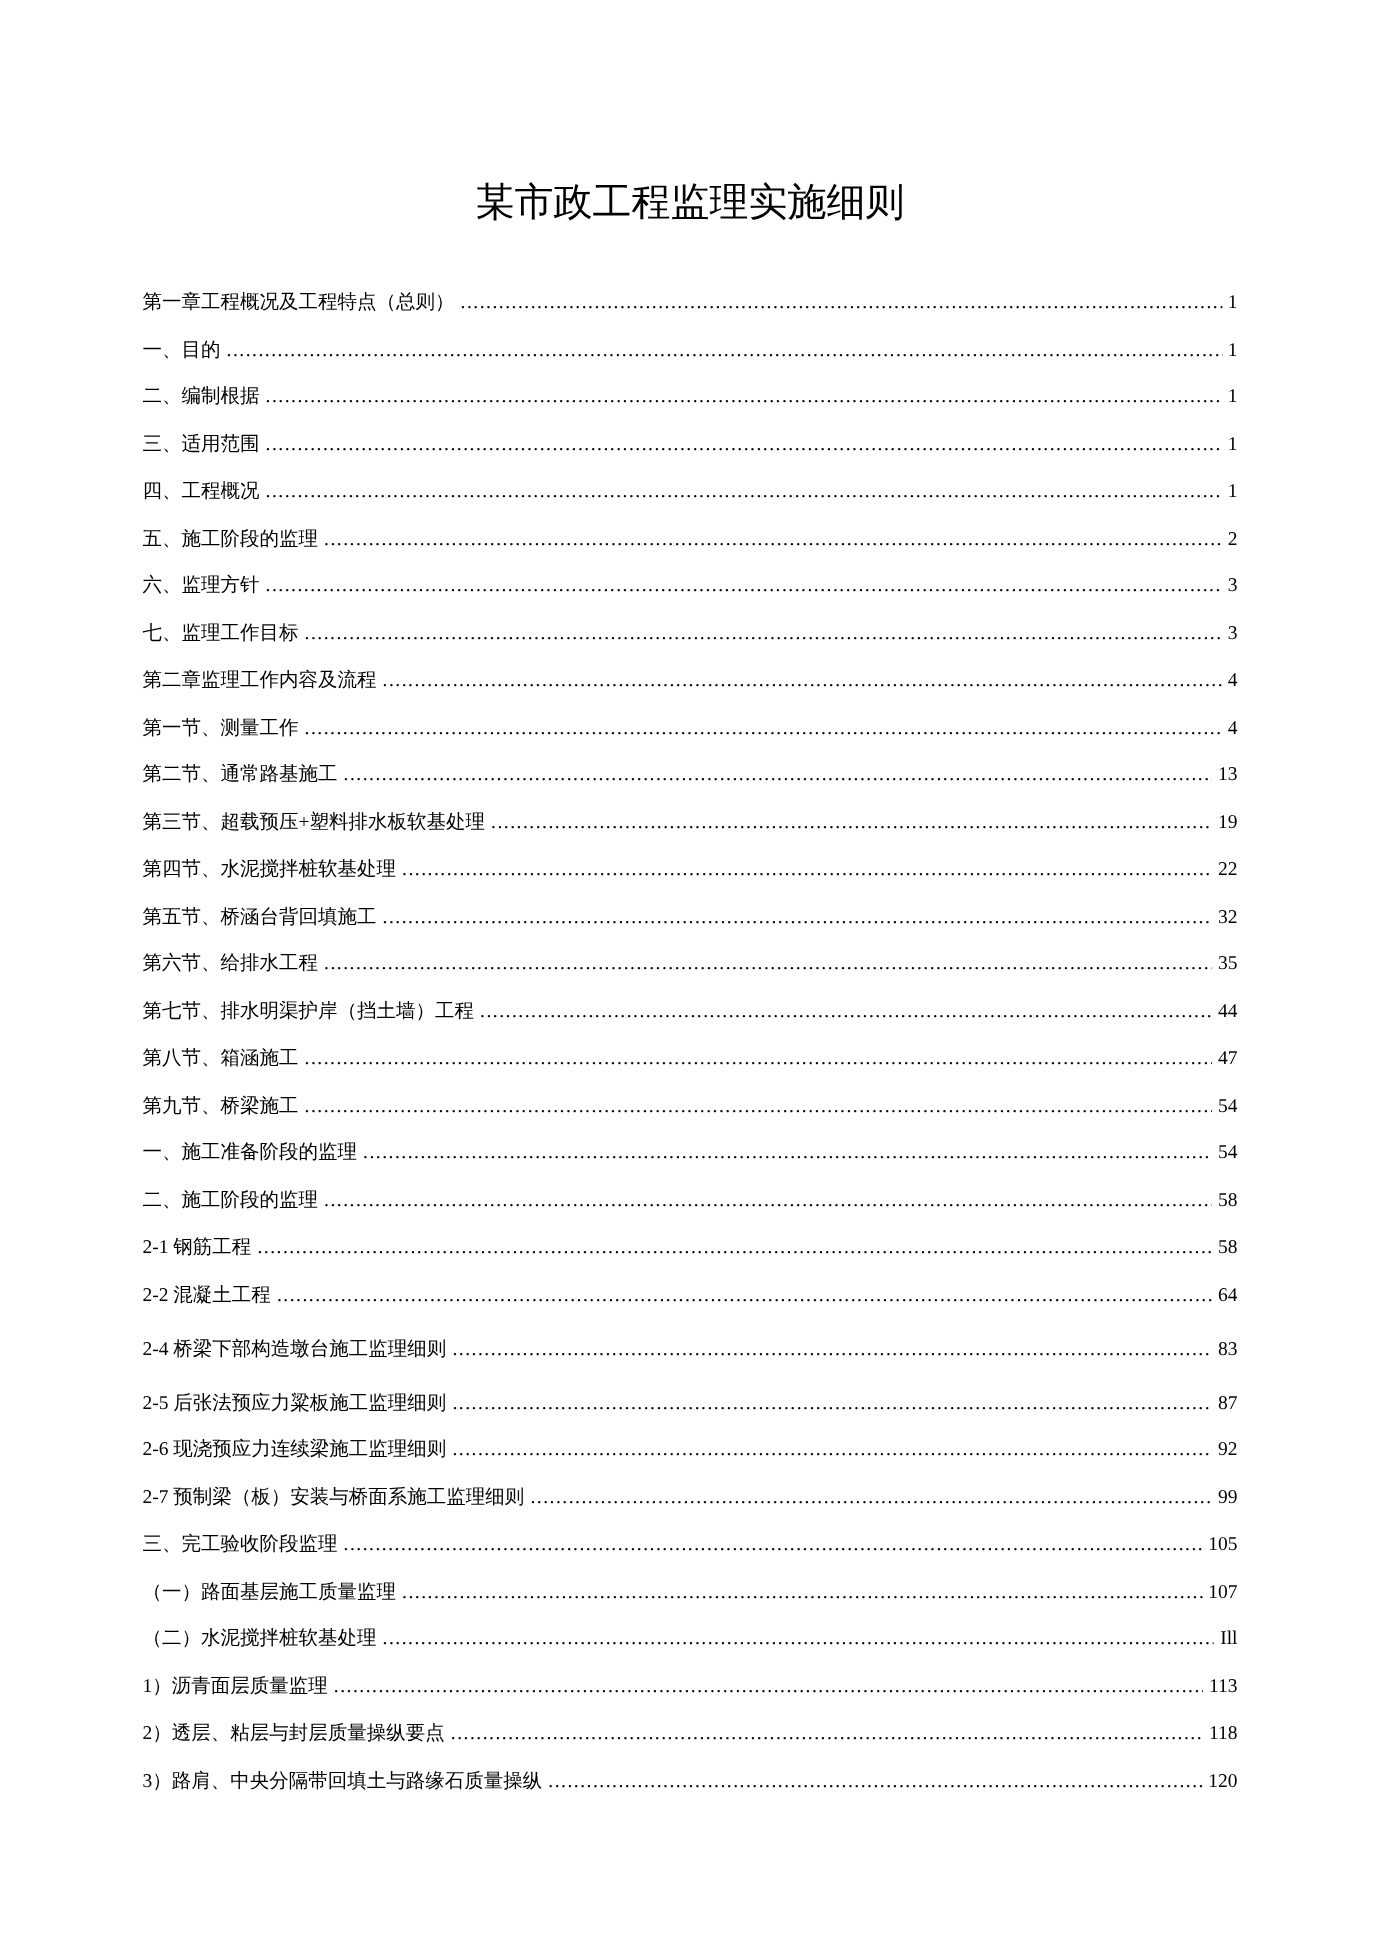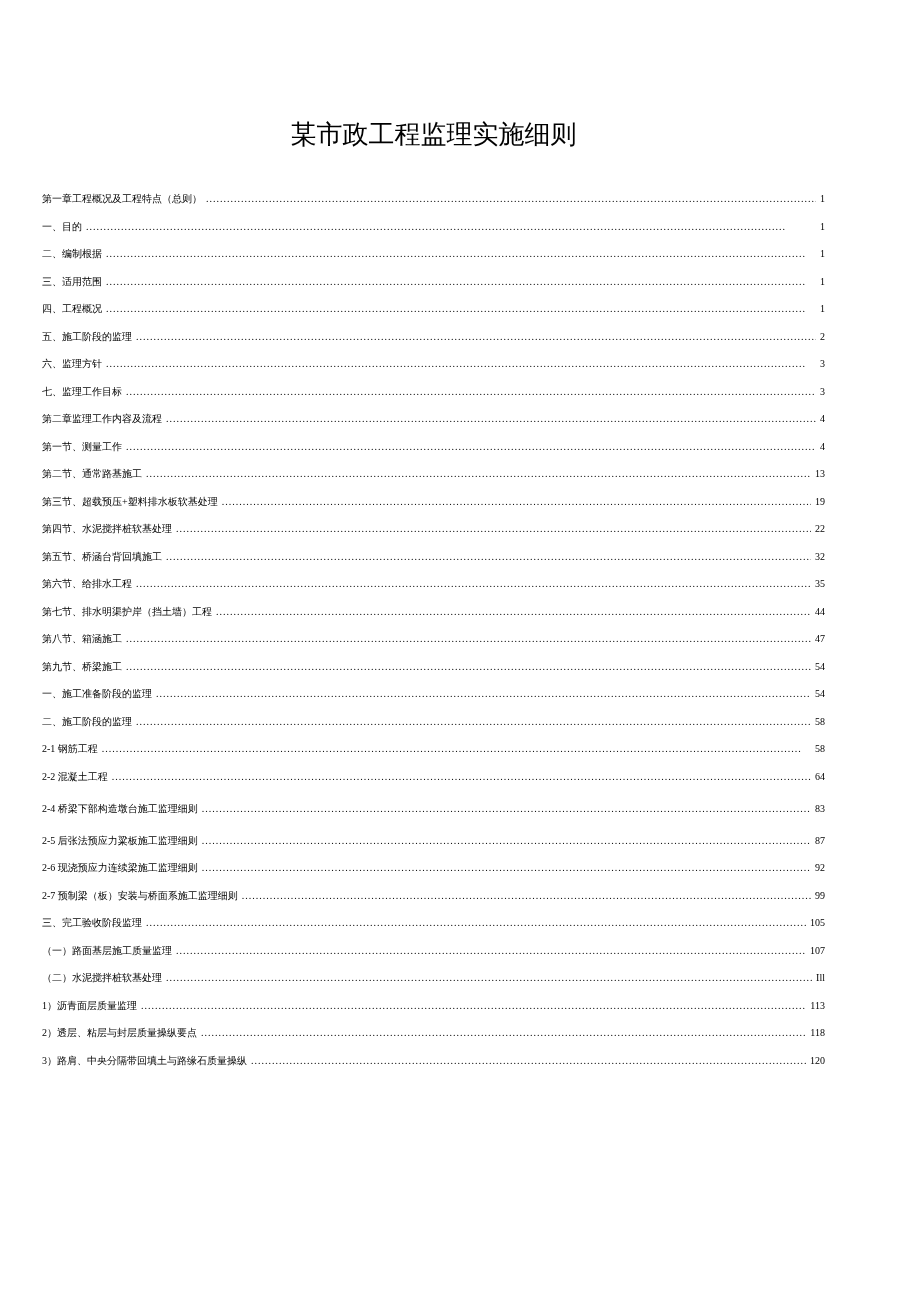--- a/index.html
+++ b/index.html
@@ -6,34 +6,34 @@
     margin: 0;
     padding: 0;
     background: #ffffff;
     font-family: "SimSun", "宋体", serif;
     color: #000000;
   }
   .page {
     width: 920px;
     height: 1301px;
     box-sizing: border-box;
-    padding: 100px 95px 60px 42px;
+    padding: 100px 95px 60px 95px;
     background: #ffffff;
   }
   .title {
     text-align: center;
     font-size: 26px;
     font-weight: normal;
     margin-bottom: 40px;
     font-family: "SimSun", "宋体", serif;
   }
   .toc-entry {
     display: flex;
     align-items: baseline;
-    font-size: 10px;
+    font-size: 13px;
     margin-bottom: 13.5px;
     white-space: nowrap;
     overflow: hidden;
   }
   .toc-label {
     flex: 0 0 auto;
   }
   .toc-dots {
     flex: 1 1 auto;
     overflow: hidden;

